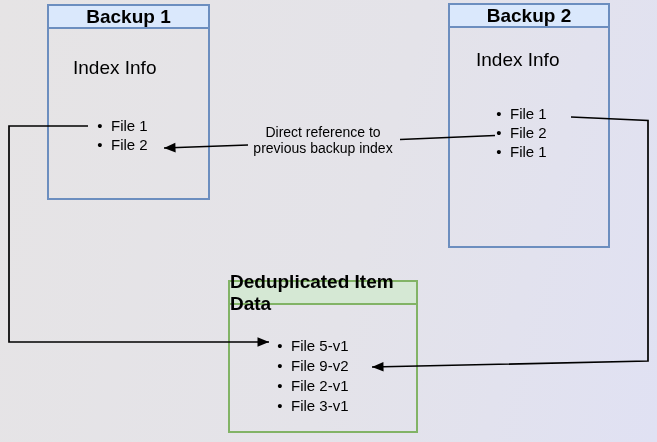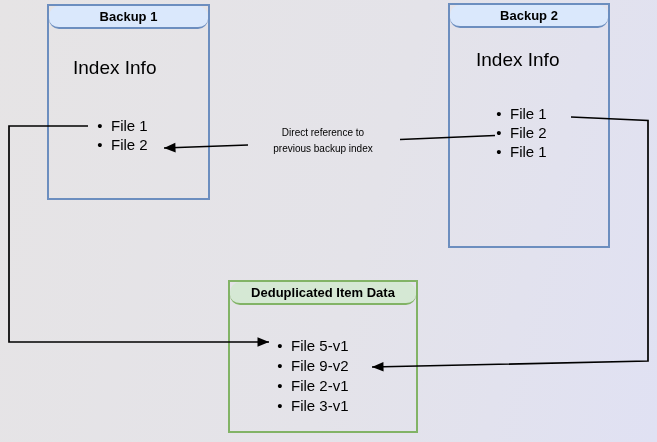--- a/index.html
+++ b/index.html
@@ -21,23 +21,22 @@
     position: absolute;
     box-sizing: border-box;
     border: 2px solid;
     z-index: 1;
   }
   .box.blue  { border-color: var(--blue-border, #6c8ebf); }
   .box.green { border-color: var(--green-border, #82b366); }
   .box-header {
     height: 21px;
     display: flex; align-items: center; justify-content: center;
-    font-weight: bold; font-size: 13px;
+    font-weight: bold; font-size: 19px;
     border-bottom: 2px solid;
-    border-radius: 10px;
   }
   .box.blue  .box-header { background: var(--blue-fill, #dae8fc);  border-color: var(--blue-border, #6c8ebf); }
   .box.green .box-header { background: var(--green-fill, #d5e8d4); border-color: var(--green-border, #82b366); }
   .index-label {
     position: absolute;
     font-size: 19px;
     z-index: 3;
     white-space: nowrap;
   }
   .file-list {
@@ -49,21 +48,21 @@
   }
   .file-list li { display: flex; white-space: nowrap; }
   .file-list .dot {
     width: 14px; text-align: center; margin-right: 4px;
     font-size: 15px;
   }
   .annotation {
     position: absolute;
     left: 240px; top: 125px; width: 166px;
     text-align: center;
-    font-size: 10px; line-height: 15.5px;
+    font-size: 14px; line-height: 15.5px;
     z-index: 3;
     white-space: nowrap;
   }
   .connectors {
     position: absolute; left: 0; top: 0;
     z-index: 4;
     pointer-events: none;
   }
   .connector {
     fill: none;

